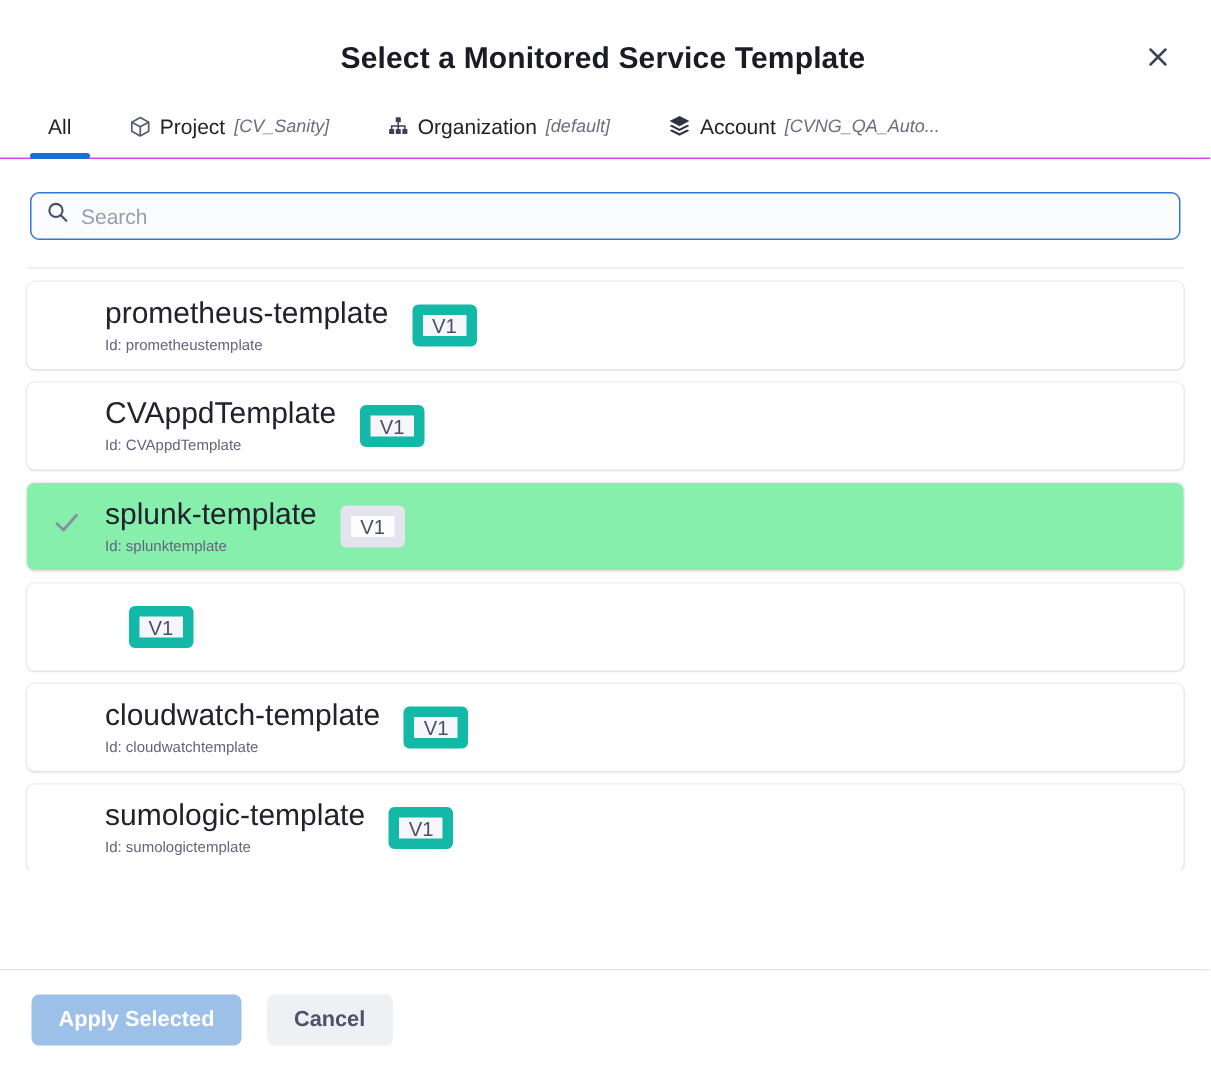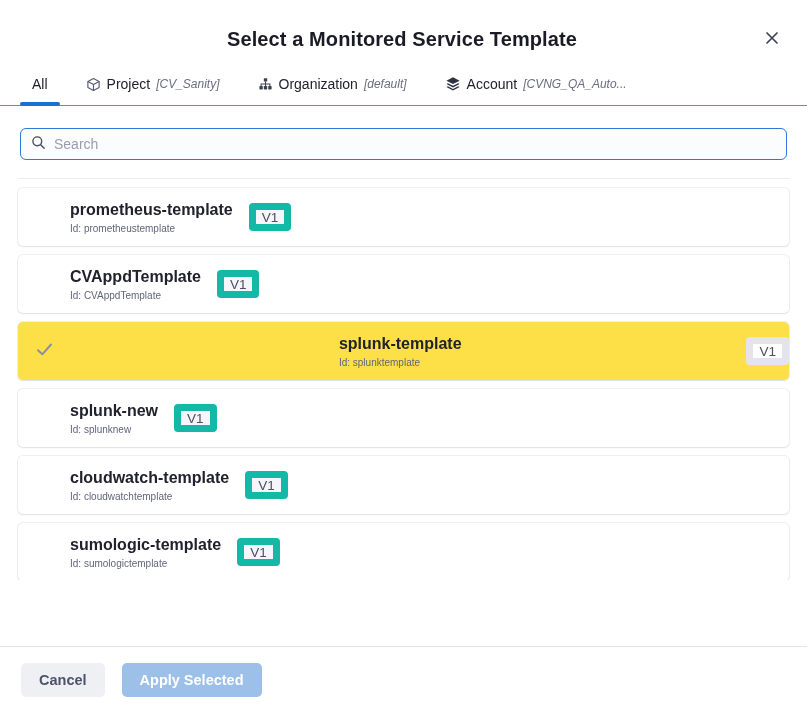--- a/index.html
+++ b/index.html
@@ -57,24 +57,24 @@
   .search-box input::placeholder { color: #9a9cb0; }
 
   
   .list { margin-top: 5px; height: 415px; overflow: hidden; padding: 0 18px; }
   .scroll-top-line { border-bottom: 1px solid #e9e9ef; margin-top: 13px; }
   .card {
     height: 58px; margin-top: 9px; border-radius: 5px; background: #fff;
     box-shadow: 0 0 0 1px rgba(40,41,61,0.07), 0 1px 2px rgba(96,97,112,0.10);
     display: flex; align-items: center; cursor: pointer;
   }
-  .card.selected { background: #fde047; justify-content: space-between; }
+  .card.selected { background: #86efac; }
   .check-slot { width: 52px; flex-shrink: 0; display: flex; align-items: center; justify-content: center; }
   .tinfo { display: flex; flex-direction: column; }
-  .tname { font-size: 16px; font-weight: 700; color: #22222e; }
+  .tname { font-size: 20px; font-weight: 400; color: #22222e; }
   .tid { font-size: 10px; color: #63657c; margin-top: 4px; }
   .badge {
     margin-left: 16px; min-width: 30px; height: 28px; padding: 0 6px;
     display: flex; align-items: center; justify-content: center;
     background: #f5f5fa; border: 7px solid #14b8a6; border-radius: 4px;
     font-size: 13.5px; color: #4c4f63;
   }
   .card.selected .badge { background: #fdfdfe; border-color: #e3e4ee; }
 
   
@@ -190,24 +190,20 @@
       </div>
       <div class="tinfo">
         <div class="tname">splunk-template</div>
         <div class="tid">Id: splunktemplate</div>
       </div>
       <div class="badge">V1</div>
     </div>
 
     <div class="card">
       <div class="check-slot"></div>
-      <div class="tinfo">
-        <div class="tname">splunk-new</div>
-        <div class="tid">Id: splunknew</div>
-      </div>
       <div class="badge">V1</div>
     </div>
 
     <div class="card">
       <div class="check-slot"></div>
       <div class="tinfo">
         <div class="tname">cloudwatch-template</div>
         <div class="tid">Id: cloudwatchtemplate</div>
       </div>
       <div class="badge">V1</div>
@@ -217,17 +213,17 @@
       <div class="check-slot"></div>
       <div class="tinfo">
         <div class="tname">sumologic-template</div>
         <div class="tid">Id: sumologictemplate</div>
       </div>
       <div class="badge">V1</div>
     </div>
   </div>
 
   <div class="footer">
+    <button class="btn btn-apply">Apply Selected</button>
     <button class="btn btn-cancel">Cancel</button>
-    <button class="btn btn-apply">Apply Selected</button>
   </div>
 
 </div>
 
 </body></html>

